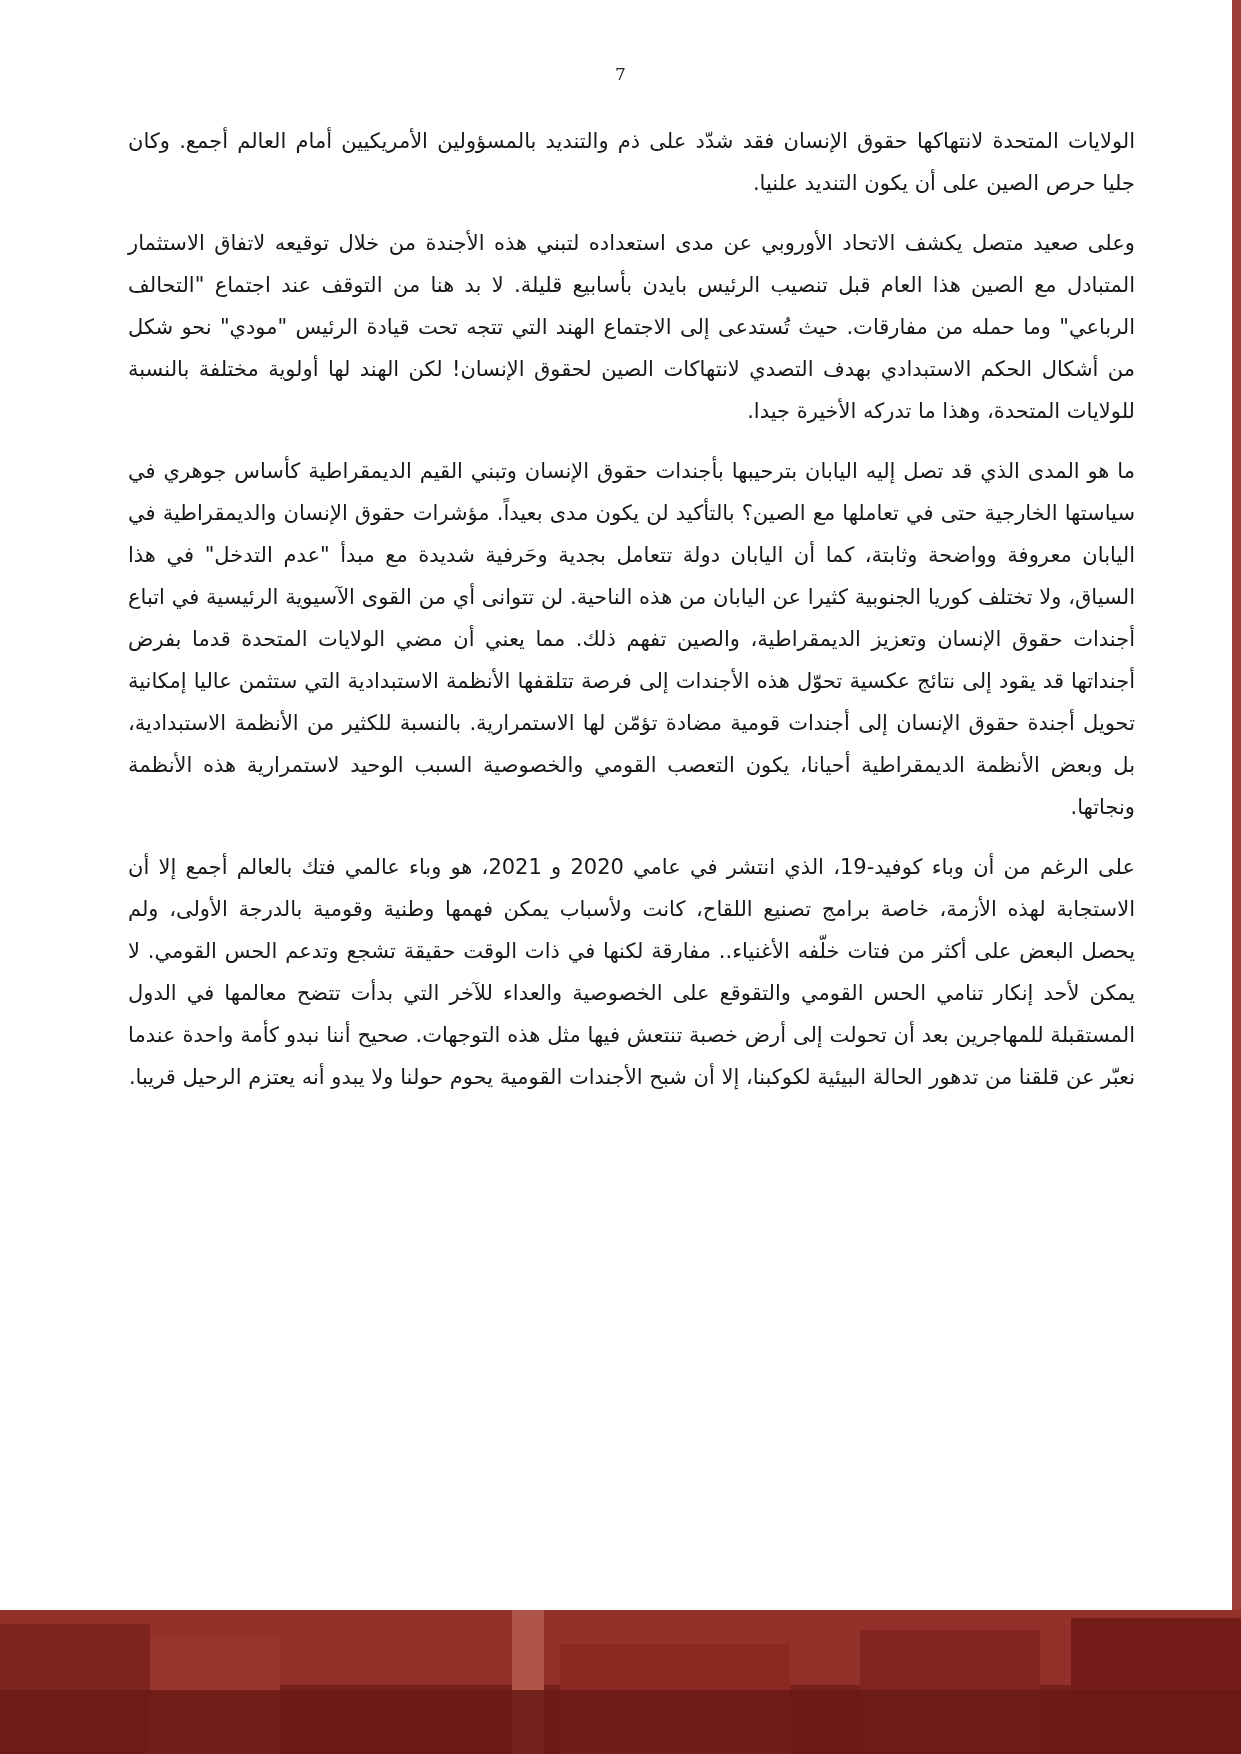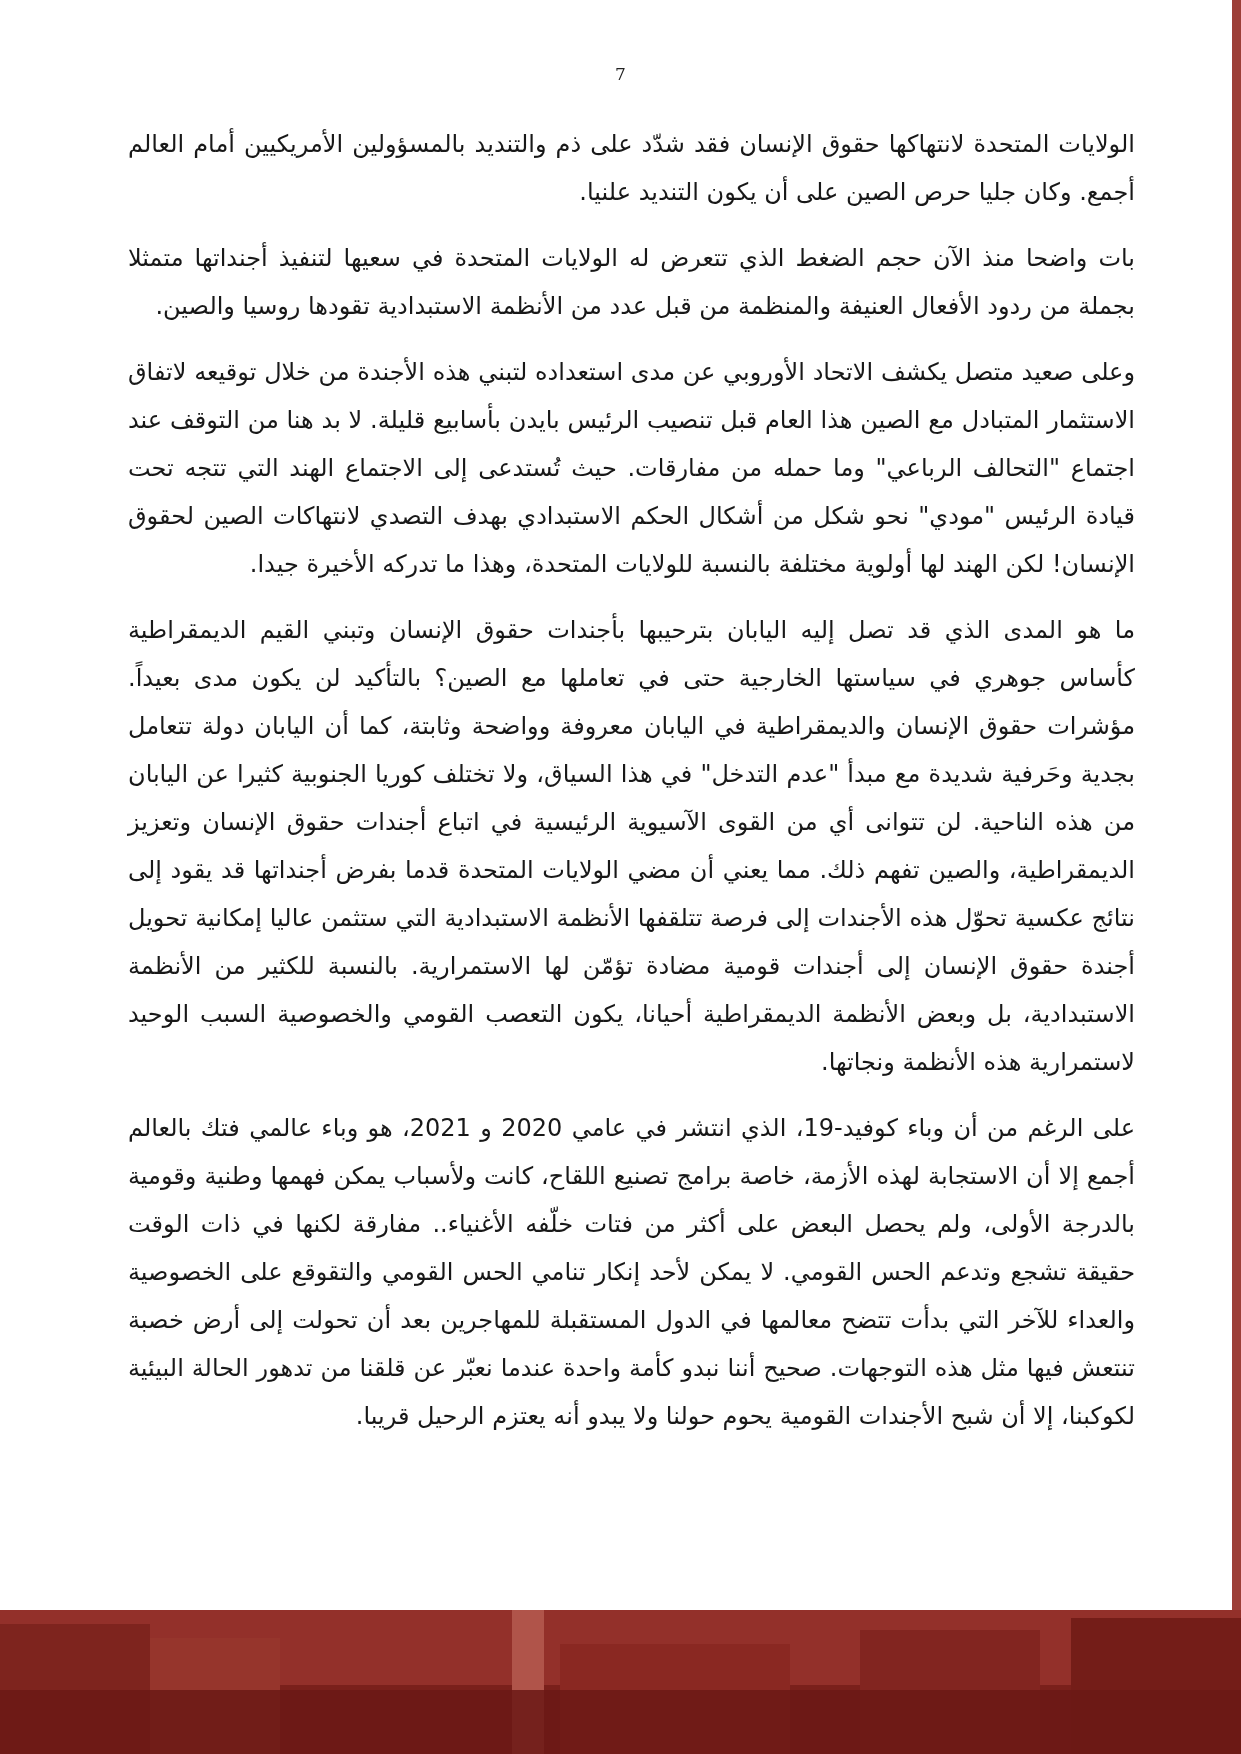--- a/index.html
+++ b/index.html
@@ -34,21 +34,21 @@
     font-family: "DejaVu Serif", serif;
   }
   .content {
     position: absolute;
     top: 120px;
     right: 106px;
     left: 128px;
     direction: rtl;
     text-align: justify;
     color: var(--text, #181818);
-    font-size: 24px;
+    font-size: 21px;
     line-height: 2.0;
     font-family: "DejaVu Sans", sans-serif;
   }
   .para {
     margin: 0 0 18px 0;
   }
   .footer {
     position: absolute;
     left: 0;
     right: 0;
@@ -86,21 +86,20 @@
 <body>
 
 <div class="page">
 
   <div class="accent-bar"></div>
 
   <div class="page-number">7</div>
 
   <main class="content">
     <p class="para">الولايات المتحدة لانتهاكها حقوق الإنسان فقد شدّد على ذم والتنديد بالمسؤولين الأمريكيين أمام العالم أجمع. وكان جليا حرص الصين على أن يكون التنديد علنيا.</p>
-    <p class="para">بات واضحا منذ الآن حجم الضغط الذي تتعرض له الولايات المتحدة في سعيها لتنفيذ أجنداتها متمثلا بجملة من ردود الأفعال العنيفة والمنظمة من قبل عدد من الأنظمة الاستبدادية تقودها روسيا والصين.</p>
     <p class="para">وعلى صعيد متصل يكشف الاتحاد الأوروبي عن مدى استعداده لتبني هذه الأجندة من خلال توقيعه لاتفاق الاستثمار المتبادل مع الصين هذا العام قبل تنصيب الرئيس بايدن بأسابيع قليلة. لا بد هنا من التوقف عند اجتماع "التحالف الرباعي" وما حمله من مفارقات.  حيث تُستدعى إلى الاجتماع الهند التي تتجه تحت قيادة الرئيس "مودي" نحو شكل من أشكال الحكم الاستبدادي بهدف التصدي لانتهاكات الصين لحقوق الإنسان! لكن الهند لها أولوية مختلفة بالنسبة للولايات المتحدة، وهذا ما تدركه الأخيرة جيدا.</p>
     <p class="para">ما هو المدى الذي قد تصل إليه اليابان بترحيبها بأجندات حقوق الإنسان وتبني القيم الديمقراطية كأساس جوهري في سياستها الخارجية حتى في تعاملها مع الصين؟ بالتأكيد لن يكون مدى بعيداً. مؤشرات حقوق الإنسان والديمقراطية في اليابان معروفة وواضحة وثابتة، كما أن اليابان دولة تتعامل بجدية وحَرفية شديدة مع مبدأ "عدم التدخل" في هذا السياق، ولا تختلف كوريا الجنوبية كثيرا عن اليابان من هذه الناحية. لن تتوانى أي من القوى الآسيوية الرئيسية في اتباع أجندات حقوق الإنسان وتعزيز الديمقراطية، والصين تفهم ذلك. مما يعني أن مضي الولايات المتحدة قدما بفرض أجنداتها قد يقود إلى نتائج عكسية تحوّل هذه الأجندات إلى فرصة تتلقفها الأنظمة الاستبدادية التي ستثمن عاليا إمكانية تحويل أجندة حقوق الإنسان إلى أجندات قومية مضادة تؤمّن لها الاستمرارية. بالنسبة للكثير من الأنظمة الاستبدادية، بل وبعض الأنظمة الديمقراطية أحيانا، يكون التعصب القومي والخصوصية السبب الوحيد لاستمرارية هذه الأنظمة ونجاتها.</p>
     <p class="para">على الرغم من أن وباء كوفيد-19، الذي انتشر في عامي 2020 و 2021، هو وباء عالمي فتك بالعالم أجمع إلا أن الاستجابة لهذه الأزمة، خاصة برامج تصنيع اللقاح، كانت ولأسباب يمكن فهمها وطنية وقومية بالدرجة الأولى، ولم يحصل البعض على أكثر من فتات خلّفه الأغنياء.. مفارقة لكنها في ذات الوقت حقيقة تشجع وتدعم الحس القومي. لا يمكن لأحد إنكار تنامي الحس القومي والتقوقع على الخصوصية والعداء للآخر التي بدأت تتضح معالمها في الدول المستقبلة للمهاجرين بعد أن تحولت إلى أرض خصبة تنتعش فيها مثل هذه التوجهات. صحيح أننا نبدو كأمة واحدة عندما نعبّر عن قلقنا من تدهور الحالة البيئية لكوكبنا، إلا أن شبح الأجندات القومية يحوم حولنا ولا يبدو أنه يعتزم الرحيل قريبا.</p>
   </main>
 
   <footer class="footer">
     <div class="building b1"></div>
     <div class="building b2"></div>
     <div class="building b3"></div>
     <div class="building b4"></div>

